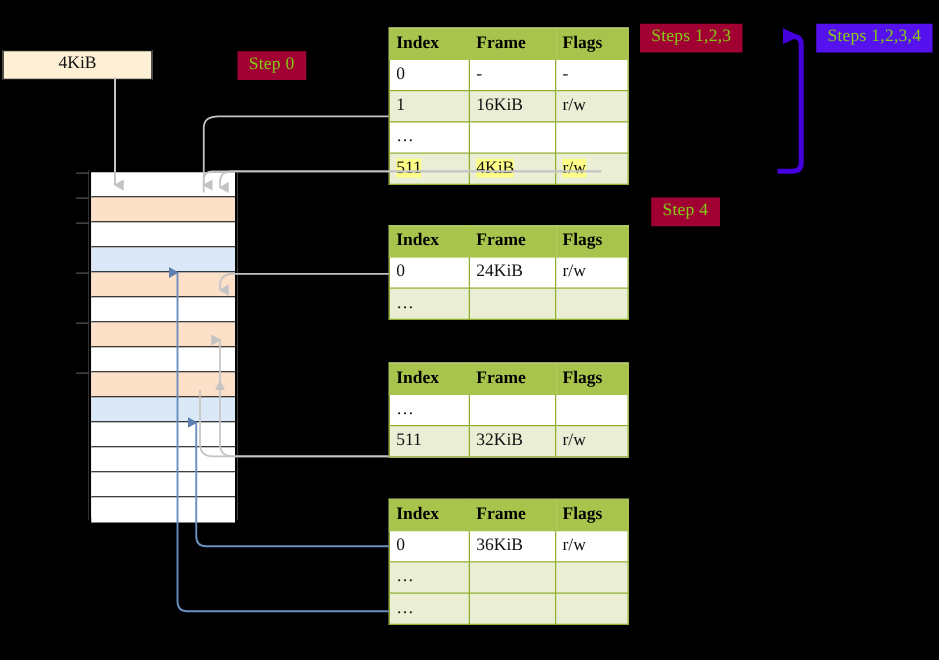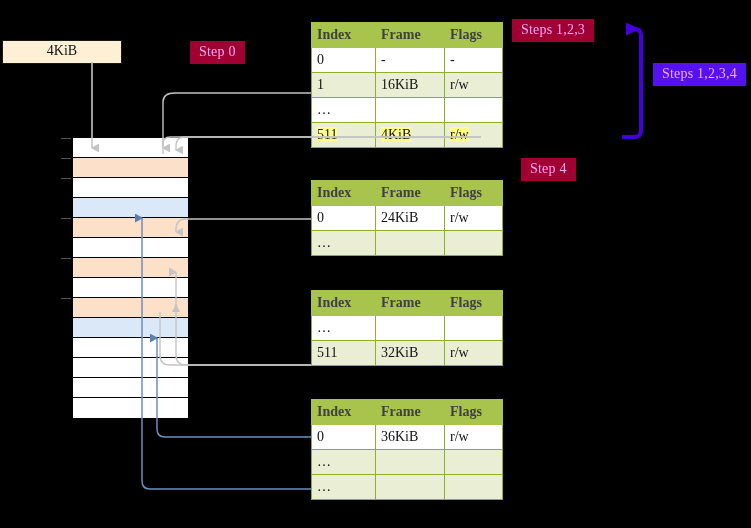--- a/index.html
+++ b/index.html
@@ -1,36 +1,36 @@
 <!DOCTYPE html>
 <html><head>
 <meta charset="utf-8">
 <style>
   html,body{margin:0;padding:0;background:#000;}
   body{width:751px;height:528px;position:relative;overflow:hidden;
        font-family:"Liberation Serif","DejaVu Serif",serif;}
   .stage{position:absolute;left:0;top:0;width:751px;height:528px;}
 
   
-  .badge{position:absolute;color:#f0abfc;font-size:14px;line-height:1;
+  .badge{position:absolute;color:#84cc16;font-size:14px;line-height:1;
          padding:4px 9px 5px 9px;white-space:nowrap;letter-spacing:.2px;}
   .badge.red{background:#a10033;}
   .badge.blue{background:#5511ee;}
 
   
   .kib-box{position:absolute;background:#fdf0d5;border:1px solid #1a1a1a;
            color:#111;font-size:14px;text-align:center;line-height:20px;}
 
   
   .ptable{position:absolute;border-collapse:collapse;background:#ffffff;
           box-shadow:2px 2px 0 #000;}
   .ptable td,.ptable th{border:1px solid #8fae2e;padding:2px 5px;
           font-size:14px;color:#111;text-align:left;height:20px;
           font-family:"Liberation Serif","DejaVu Serif",serif;}
-  .ptable th{background:#a8c44c;color:#404040;font-weight:bold;
+  .ptable th{background:#a8c44c;color:#000000;font-weight:bold;
           border:1px solid #a8c44c;}
   .ptable tr.odd td{background:#ffffff;}
   .ptable tr.even td{background:#e9eed4;}
   .ptable td.hl span{background:#ffff88;}
   .col-index{width:53px;}
   .col-frame{width:58px;}
   .col-flags{width:47px;}
 
   
   .memgrid{position:absolute;border:2px solid #000;background:#fff;
@@ -56,21 +56,21 @@
   </div>
 
   <div class="badge red" style="left:190px;top:41px;text-align:center;">
     <span>Step 0</span>
   </div>
 
   <div class="badge red" style="left:512px;top:19px;">
     <span>Steps 1,2,3</span>
   </div>
 
-  <div class="badge blue" style="left:653px;top:19px;margin-top:44px;">
+  <div class="badge blue" style="left:653px;top:19px;">
     <span>Steps 1,2,3,4</span>
   </div>
 
   <div class="badge red" style="left:521px;top:158px;font-family:Liberation Serif, serif;">
     <span>Step 4</span>
   </div>
 
   <div class="memgrid" id="memgrid" style="left:71px;top:136px;width:119px;height:280px;">
       <div class="memrow white"></div>
       <div class="memrow orange"></div>

